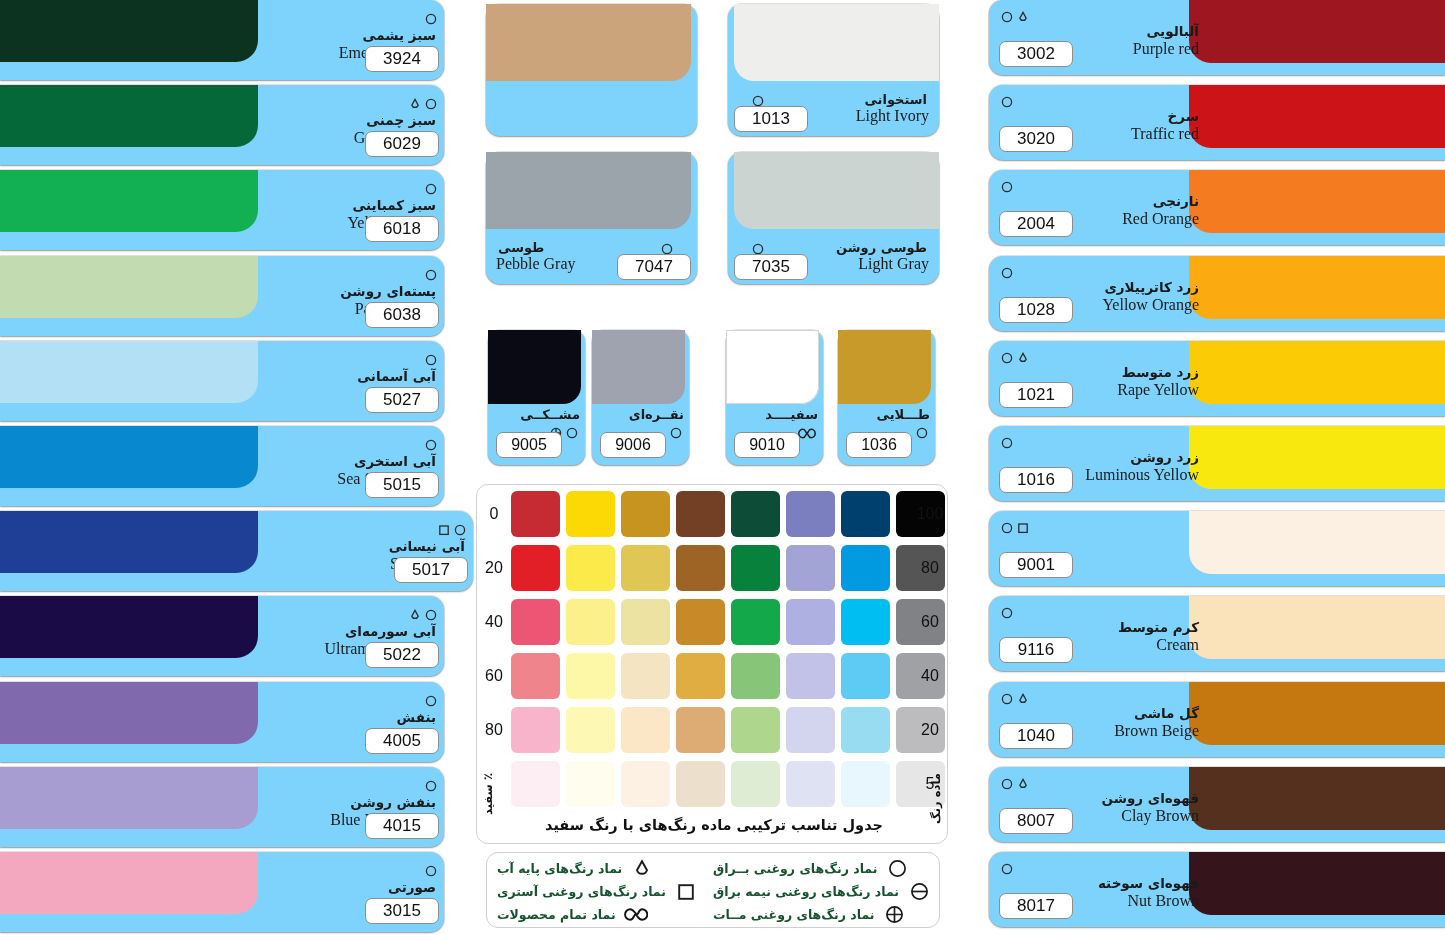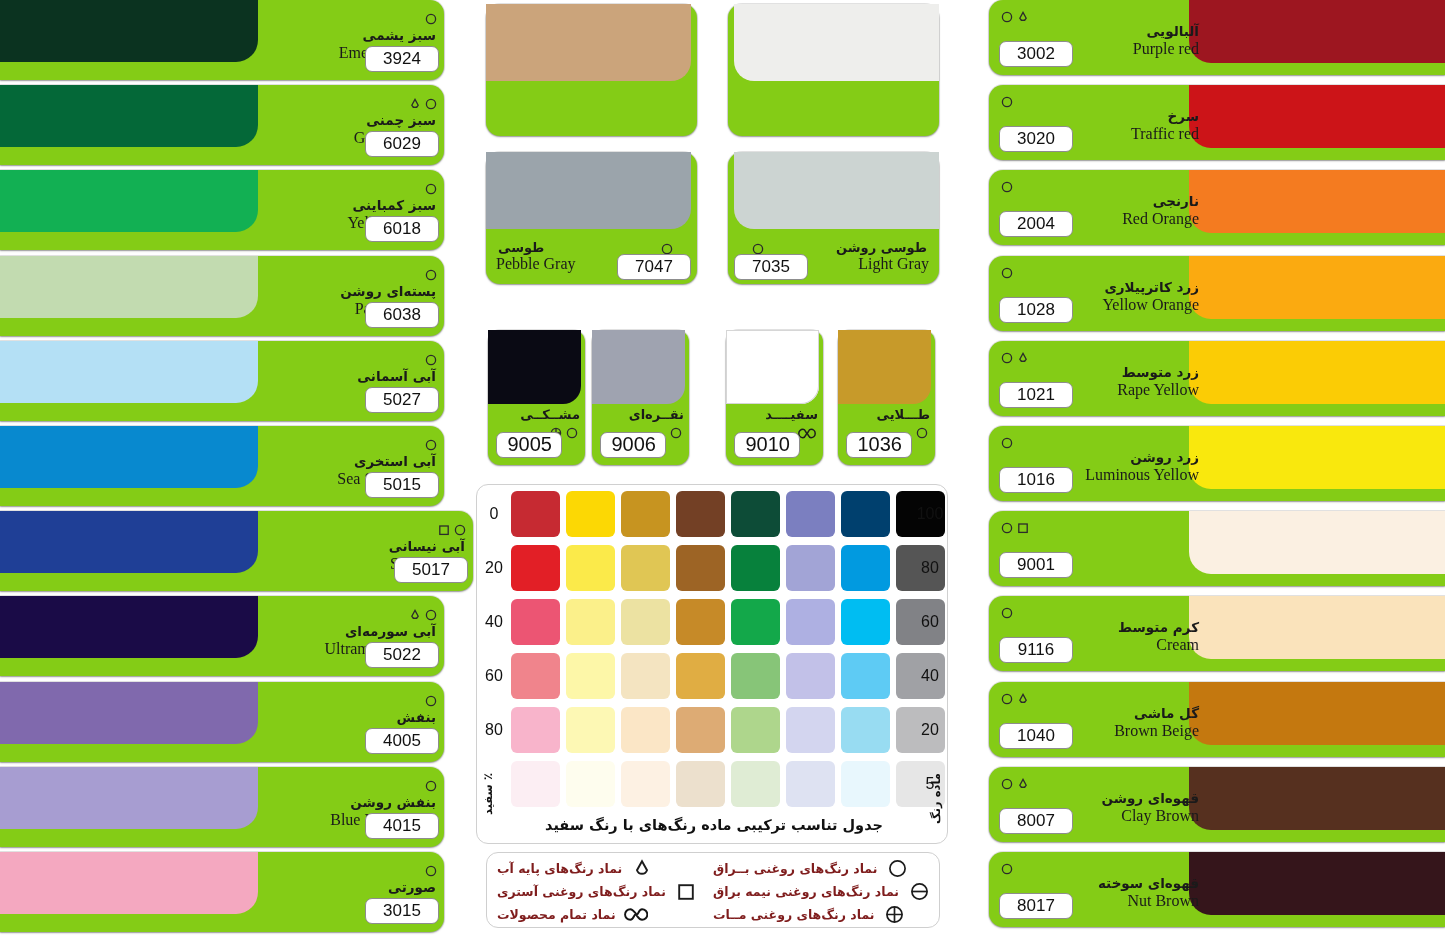--- a/index.html
+++ b/index.html
@@ -4,21 +4,21 @@
 <style>
   html,body{margin:0;padding:0;background:#ffffff;}
   body{
     width:1445px;height:935px;position:relative;overflow:hidden;
     font-family:"Liberation Sans","DejaVu Sans",sans-serif;
     color:#1a1a1a;
   }
   .page{position:absolute;inset:0;}
 
   
-  .card{position:absolute;background:#84cc16;border-radius:14px;
+  .card{position:absolute;background:#7dd3fc;border-radius:14px;
         box-shadow:0 1px 2px rgba(0,0,0,.35), 0 0 0 1px rgba(0,0,0,.10);}
 
   
   .lcard{left:0;width:444px;height:80px;border-radius:0 14px 14px 0;}
   .lcard .sw{position:absolute;left:0;top:0;width:258px;height:62px;
              border-radius:0 0 22px 0;}
   .lcard .meta{position:absolute;right:8px;top:28px;width:180px;text-align:right;}
   .lcard .fa{font-size:13.5px;font-weight:700;line-height:15px;direction:rtl;
              font-family:"DejaVu Sans",sans-serif;}
   .lcard .en{font-size:16px;line-height:19px;font-family:"Liberation Serif",serif;}
@@ -59,21 +59,21 @@
   .mcard.mr .en{right:10px;}
   .mcard.mr .code{left:6px;}
   .mcard.mr .syms{left:24px;}
 
   
   .kcard{width:97px;height:135px;border-radius:12px;}
   .kcard .sw{position:absolute;left:0;top:0;width:93px;height:74px;border-radius:0 0 18px 0;}
   .kcard .fa{position:absolute;top:77px;right:5px;left:5px;text-align:right;
              font-size:13px;font-weight:700;direction:rtl;font-family:"DejaVu Sans",sans-serif;}
   .kcard .syms{position:absolute;top:96px;right:7px;}
-  .kcard .code{position:absolute;bottom:7px;left:8px;min-width:46px;font-size:20px;text-align:right;}
+  .kcard .code{position:absolute;bottom:7px;left:8px;min-width:46px;font-size:16px;}
 
   
   .rcard{right:0;width:456px;height:75px;border-radius:14px 0 0 14px;}
   .rcard .sw{position:absolute;right:0;top:0;width:256px;height:63px;
              border-radius:0 0 0 22px;}
   .rcard .meta{position:absolute;left:10px;top:24px;width:200px;text-align:right;}
   .rcard .fa{font-size:13.5px;font-weight:700;line-height:15px;direction:rtl;
              font-family:"DejaVu Sans",sans-serif;}
   .rcard .en{font-size:16px;line-height:19px;font-family:"Liberation Serif",serif;}
   .rcard .code{position:absolute;left:10px;bottom:8px;}
@@ -97,21 +97,21 @@
           writing-mode:vertical-rl;transform:rotate(180deg);white-space:nowrap;}
   #vlabel-left{left:4px;height:62px;}
   #vlabel-right{right:4px;height:62px;}
 
   
   #legend{position:absolute;left:486px;top:852px;width:452px;height:74px;
           background:#fff;border:1px solid #cfcfcf;border-radius:12px;}
   .lgcol{position:absolute;top:5px;display:flex;flex-direction:column;gap:2px;}
   #lg-right{right:8px;} #lg-left{left:10px;}
   .lgrow{display:flex;align-items:center;gap:8px;height:21px;}
-  .lgtxt{font-size:12.5px;font-weight:700;direction:rtl;color:#7f1d1d;
+  .lgtxt{font-size:12.5px;font-weight:700;direction:rtl;color:#14532d;
          font-family:"DejaVu Sans",sans-serif;white-space:nowrap;}
   .lgico{width:24px;height:21px;display:flex;align-items:center;justify-content:center;}
 </style>
 </head>
 <body>
 
 <div class="page">
   <div id="left-col">
       <div class="card lcard" style="top: 0px;">
         <div class="sw" style="background:#0b3320"></div>
@@ -293,20 +293,32 @@
         </div>
         <div class="code">3015</div>
       </div>
     </div>
   <div id="mid-top">
       <div class="card mcard ml" style="left: 486px; top: 4px;">
         <div class="sw" style="background:#cba47b"></div>
       </div>
       <div class="card mcard mr" style="left: 728px; top: 4px;">
         <div class="sw" style="background:#eeeeec"></div>
+        <div class="row">
+          <div class="fa">استخوانی</div>
+          <div class="en">Light Ivory</div>
+          <div class="syms">
+            <span class="sym">
+              <svg width="12" height="12" viewBox="0 0 12 12">
+                <circle cx="6" cy="6" r="4.6" stroke="#2b2b2b" fill="none" stroke-width="1.3"></circle>
+              </svg>
+            </span>
+          </div>
+          <div class="code">1013</div>
+        </div>
       </div>
       <div class="card mcard ml" style="left: 486px; top: 152px;">
         <div class="sw" style="background:#9ba4ab"></div>
         <div class="row">
           <div class="fa">طوسی</div>
           <div class="en">Pebble Gray</div>
           <div class="syms">
             <span class="sym">
               <svg width="12" height="12" viewBox="0 0 12 12">
                 <circle cx="6" cy="6" r="4.6" stroke="#2b2b2b" fill="none" stroke-width="1.3"></circle>

